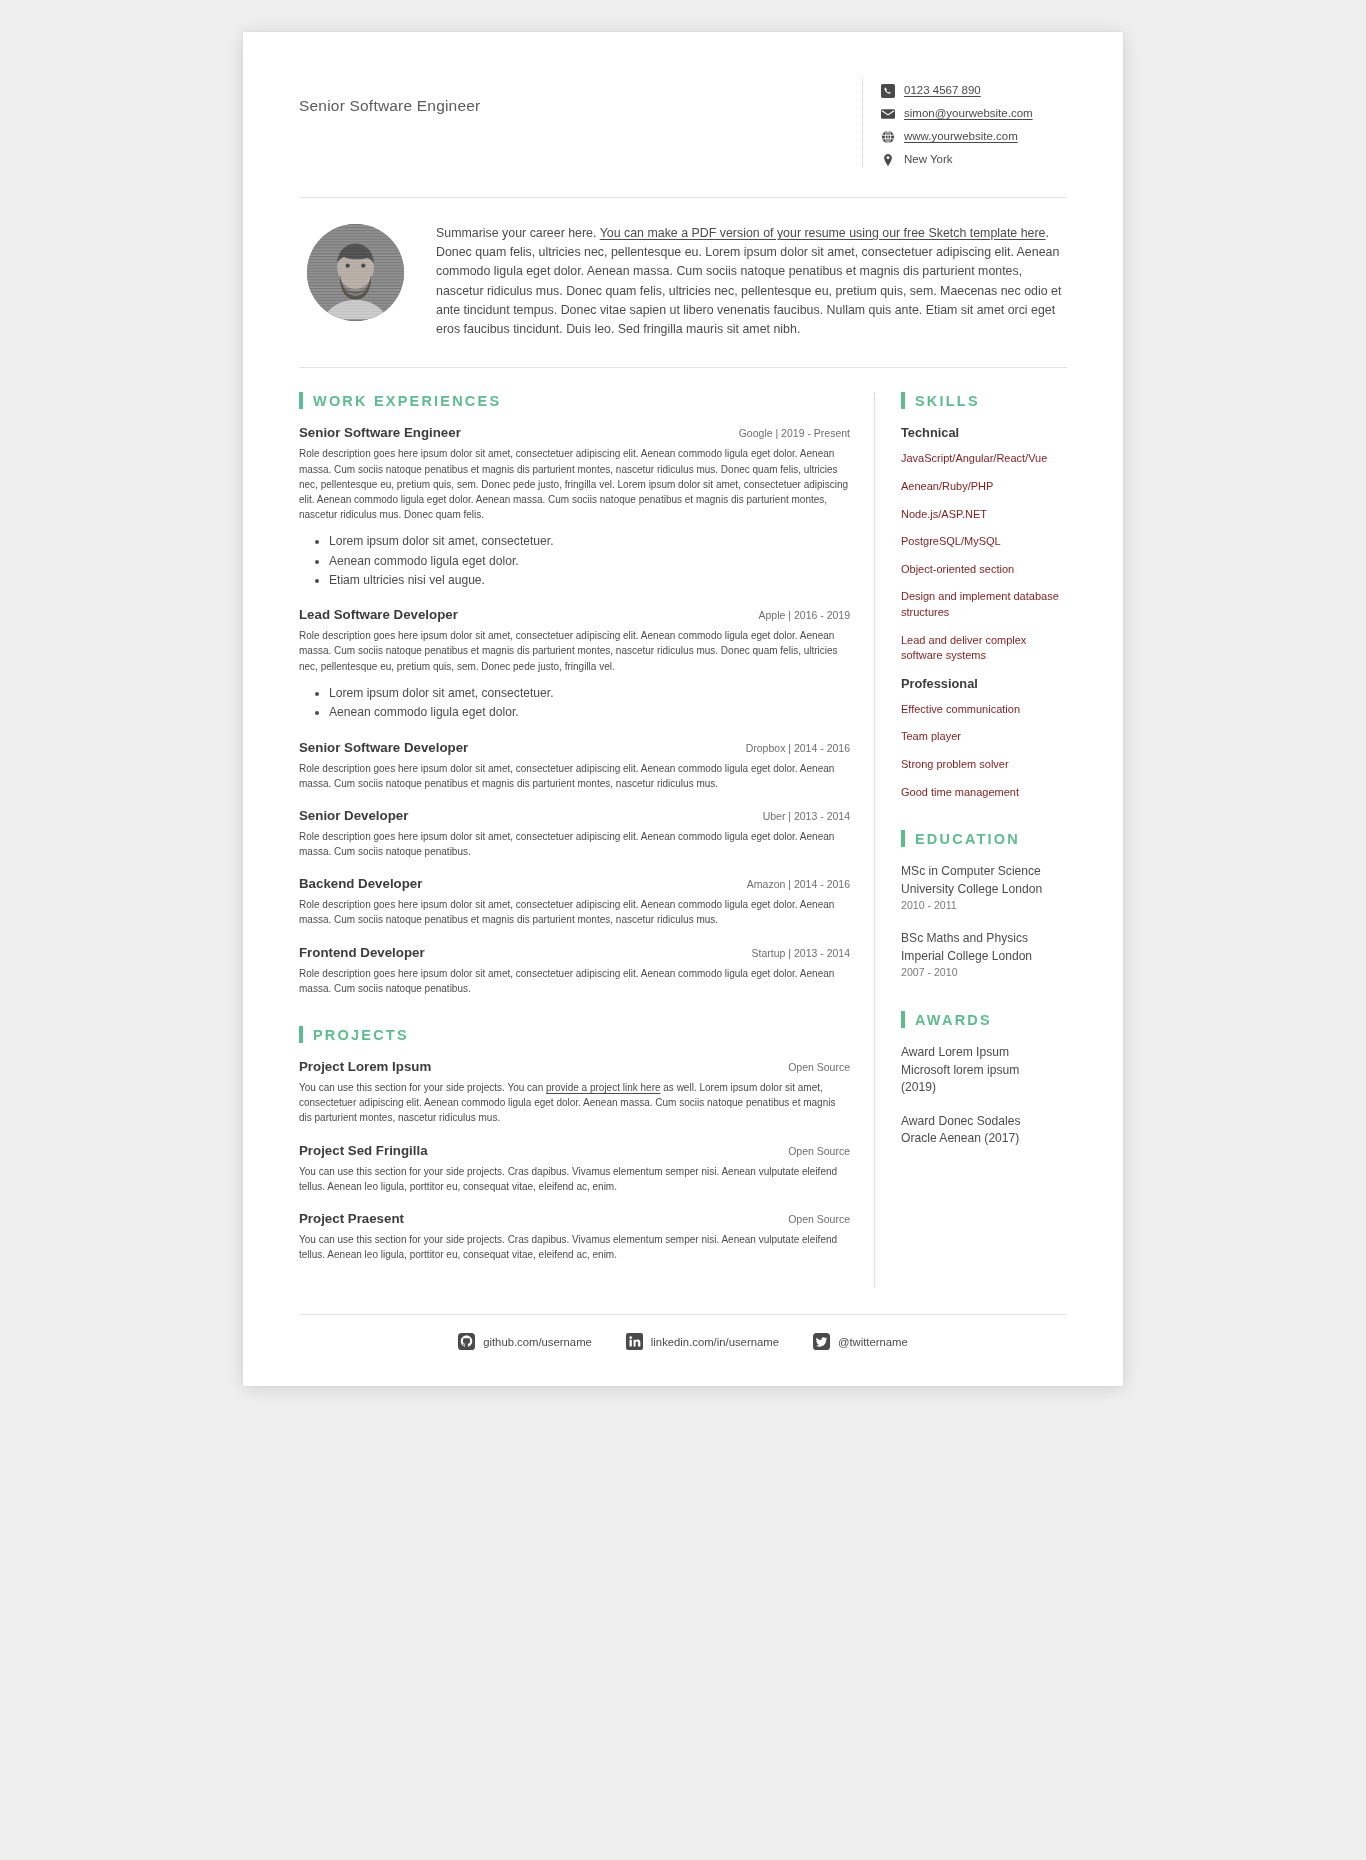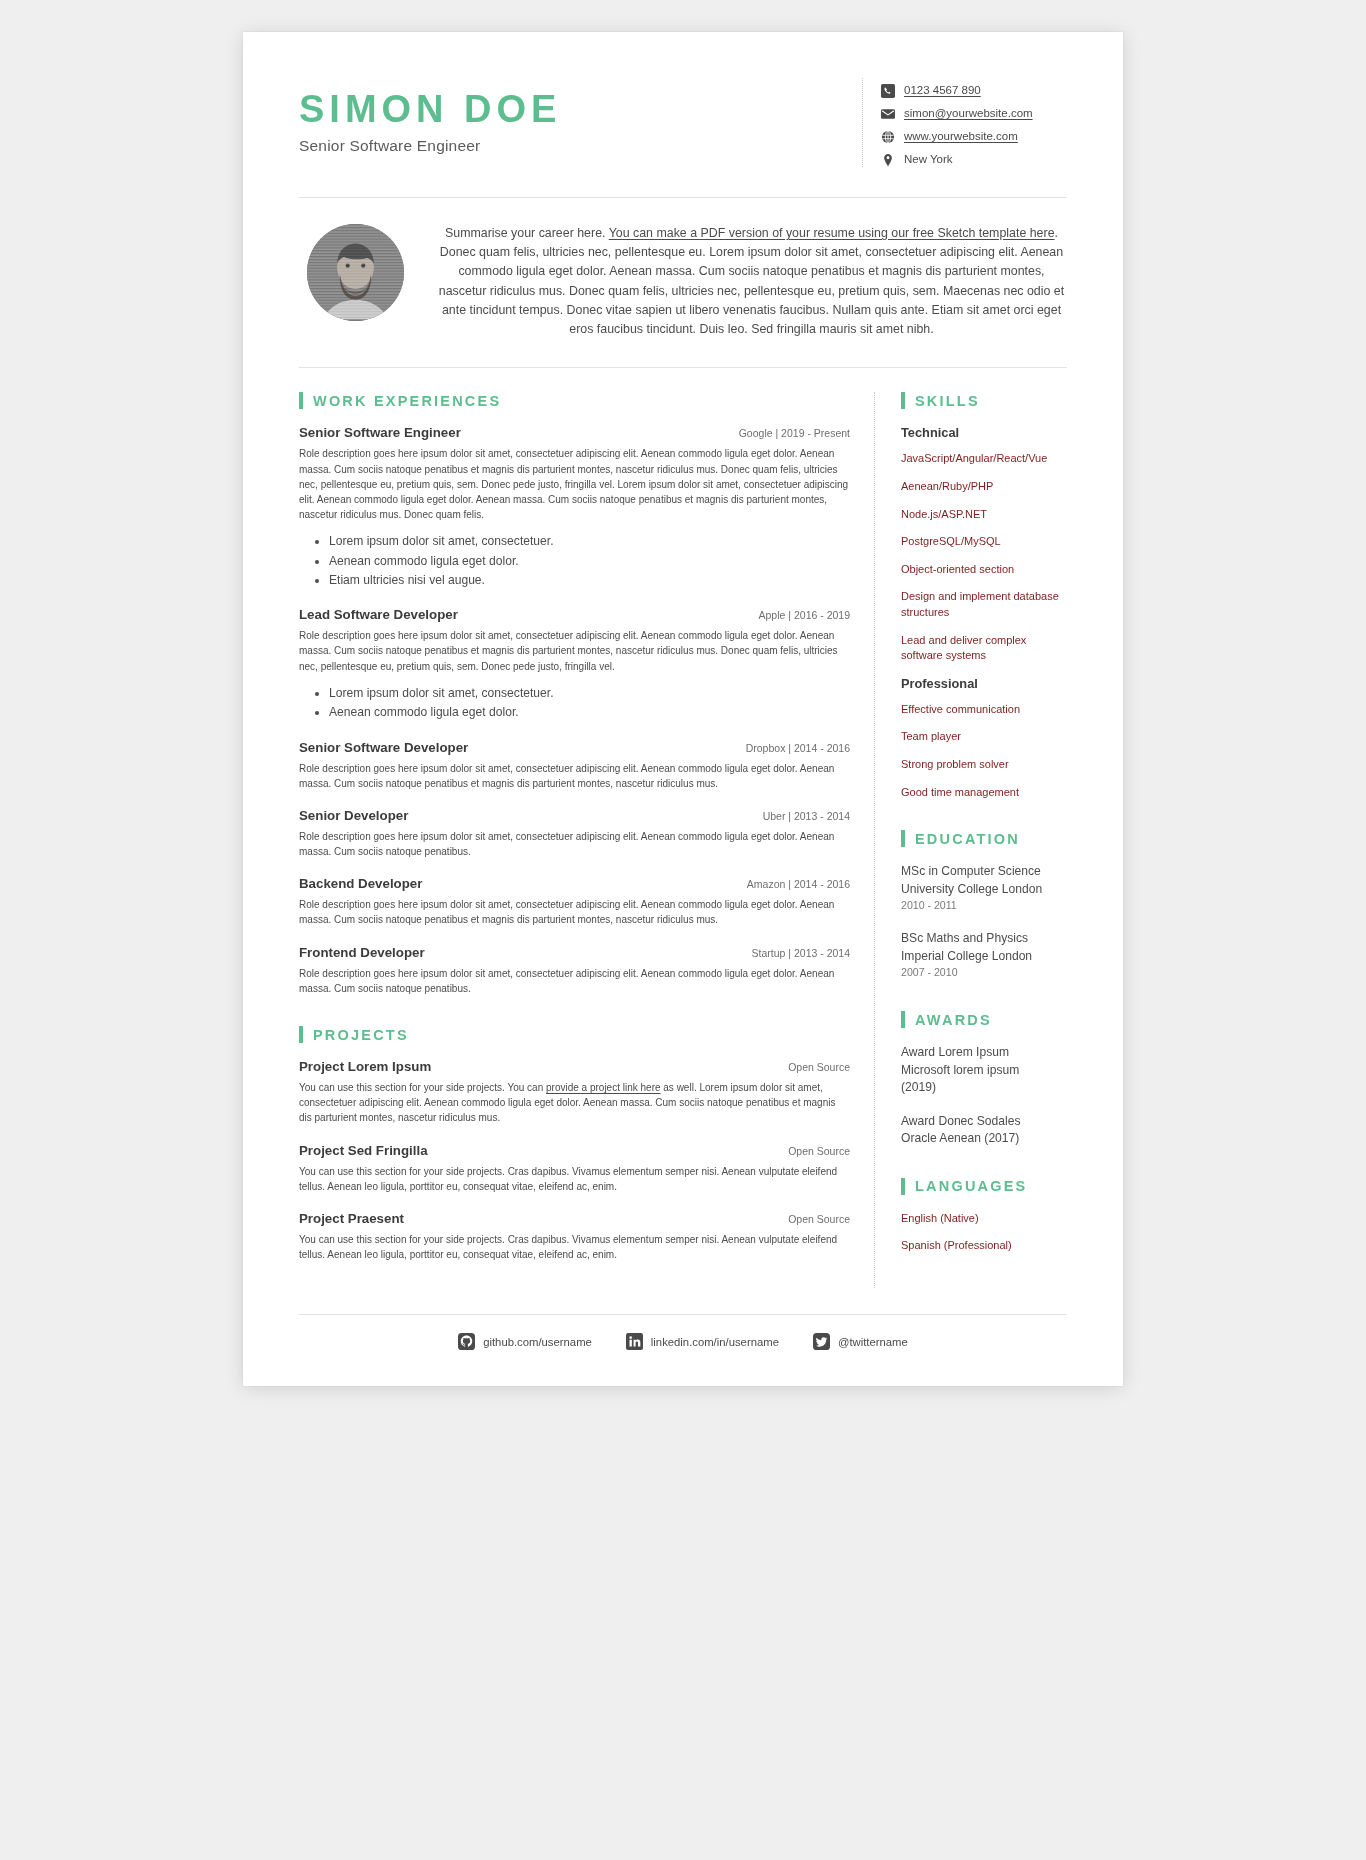--- a/index.html
+++ b/index.html
@@ -101,21 +101,21 @@
     margin-left: 8px;
     overflow: hidden;
     background: #8d8d8d;
     position: relative;
   }
   .avatar svg { display: block; width: 100%; height: 100%; }
   .summary-text {
     font-size: 12.4px;
     line-height: 1.55;
     color: #4c4c4c;
-    text-align: center;
+    text-align: left;
   }
   .summary-text .u {
     text-decoration: underline;
     text-underline-offset: 2px;
   }
 
   
   .body-cols {
     display: flex;
     align-items: stretch;
@@ -239,21 +239,20 @@
   }
   .footer-icon svg { display: block; }
 </style>
 </head>
 <body>
 
 <div class="page">
 
   <div class="header">
     <div class="header-left">
-      <div class="name">SIMON DOE</div>
       <div class="job-title">Senior Software Engineer</div>
     </div>
     <div class="contact">
 
       <div class="contact-row">
         <span class="contact-icon">
           <svg viewBox="0 0 16 16" width="14" height="14">
               <rect x="0" y="0" width="16" height="16" rx="2" fill="#4a4a4a"></rect>
               <path d="M5 4c0 0-1 .6-1 1.4 0 2.6 3 5.6 5.6 5.6.8 0 1.4-1 1.4-1l-1.6-1.1-1 .8c-.9-.4-2-1.5-2.4-2.4l.8-1L5 4z" fill="#fff"></path>
             </svg>
@@ -476,28 +475,20 @@
           <div class="side-line">Award Lorem Ipsum</div>
           <div class="side-line">Microsoft lorem ipsum</div>
           <div class="side-line">(2019)</div>
         </div>
         <div class="side-group">
           <div class="side-line">Award Donec Sodales</div>
           <div class="side-line">Oracle Aenean (2017)</div>
         </div>
       </div>
 
-      <div class="side-section">
-        <div class="section-head">
-          <span class="section-bar"></span>
-          <span class="section-title">LANGUAGES</span>
-        </div>
-        <div class="side-item">English (Native)</div>
-        <div class="side-item">Spanish (Professional)</div>
-      </div>
 
 
     </div>
   </div>
 
   <hr class="footer-rule">
 
   <div class="footer">
 
     <div class="footer-item">

